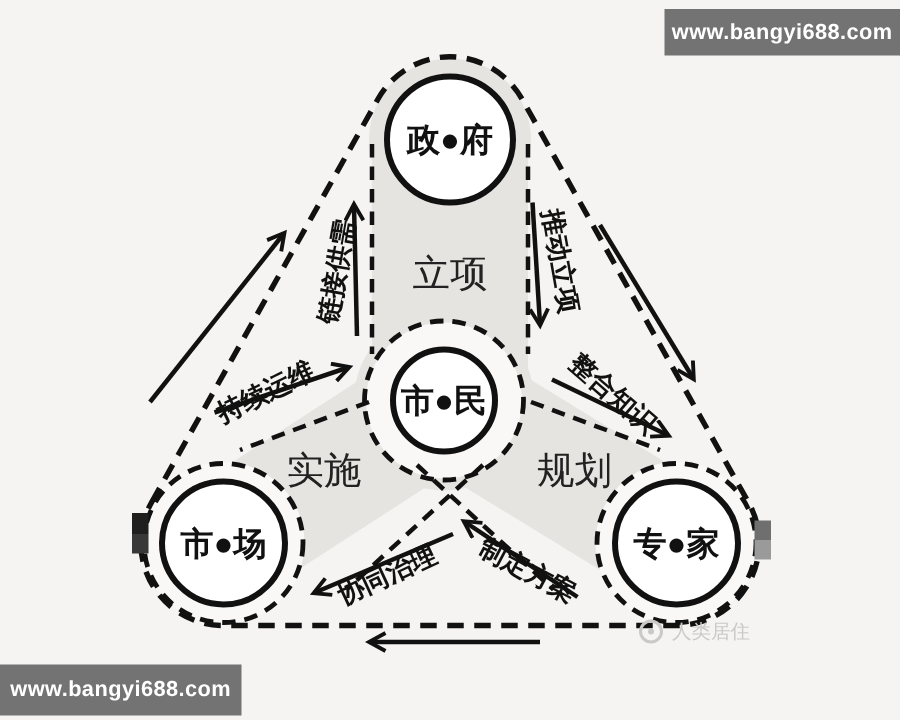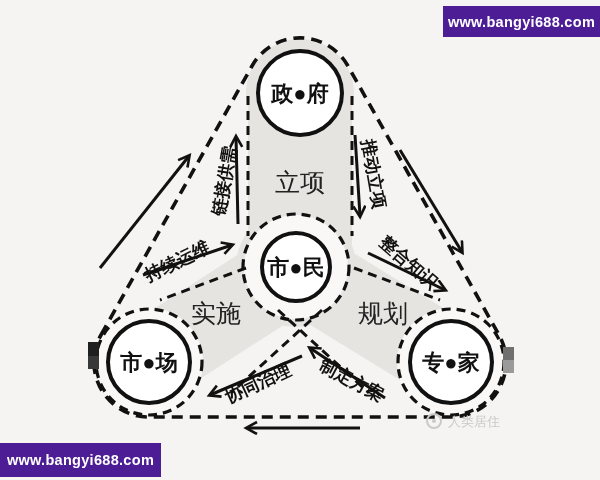--- a/index.html
+++ b/index.html
@@ -3,21 +3,21 @@
 <meta charset="utf-8">
 <style>
   html,body{margin:0;padding:0;background:#fff;}
   .stage{
     position:relative;width:600px;height:480px;overflow:hidden;
     background:#f5f4f2;
     font-family:"Liberation Sans", sans-serif;
   }
   .stage svg{position:absolute;left:0;top:0;}
   .wm-bar{
-    position:absolute;background:#4c1d95;color:#ffffff;
+    position:absolute;background:#737373;color:#ffffff;
     display:flex;align-items:center;justify-content:center;
     font-size:14.5px;font-weight:bold;letter-spacing:.3px;
     font-family:"Liberation Sans", sans-serif;
   }
   .wm-top{right:0;top:6px;width:157px;height:31px;}
   .wm-bottom{left:0;top:443px;width:161px;height:34px;}
   .node-label{font-size:22px;font-weight:bold;fill:#111;
     font-family:"Liberation Sans",sans-serif;}
   .phase-label{font-size:25px;fill:#222;font-weight:500;
     font-family:"Liberation Sans",sans-serif;}

